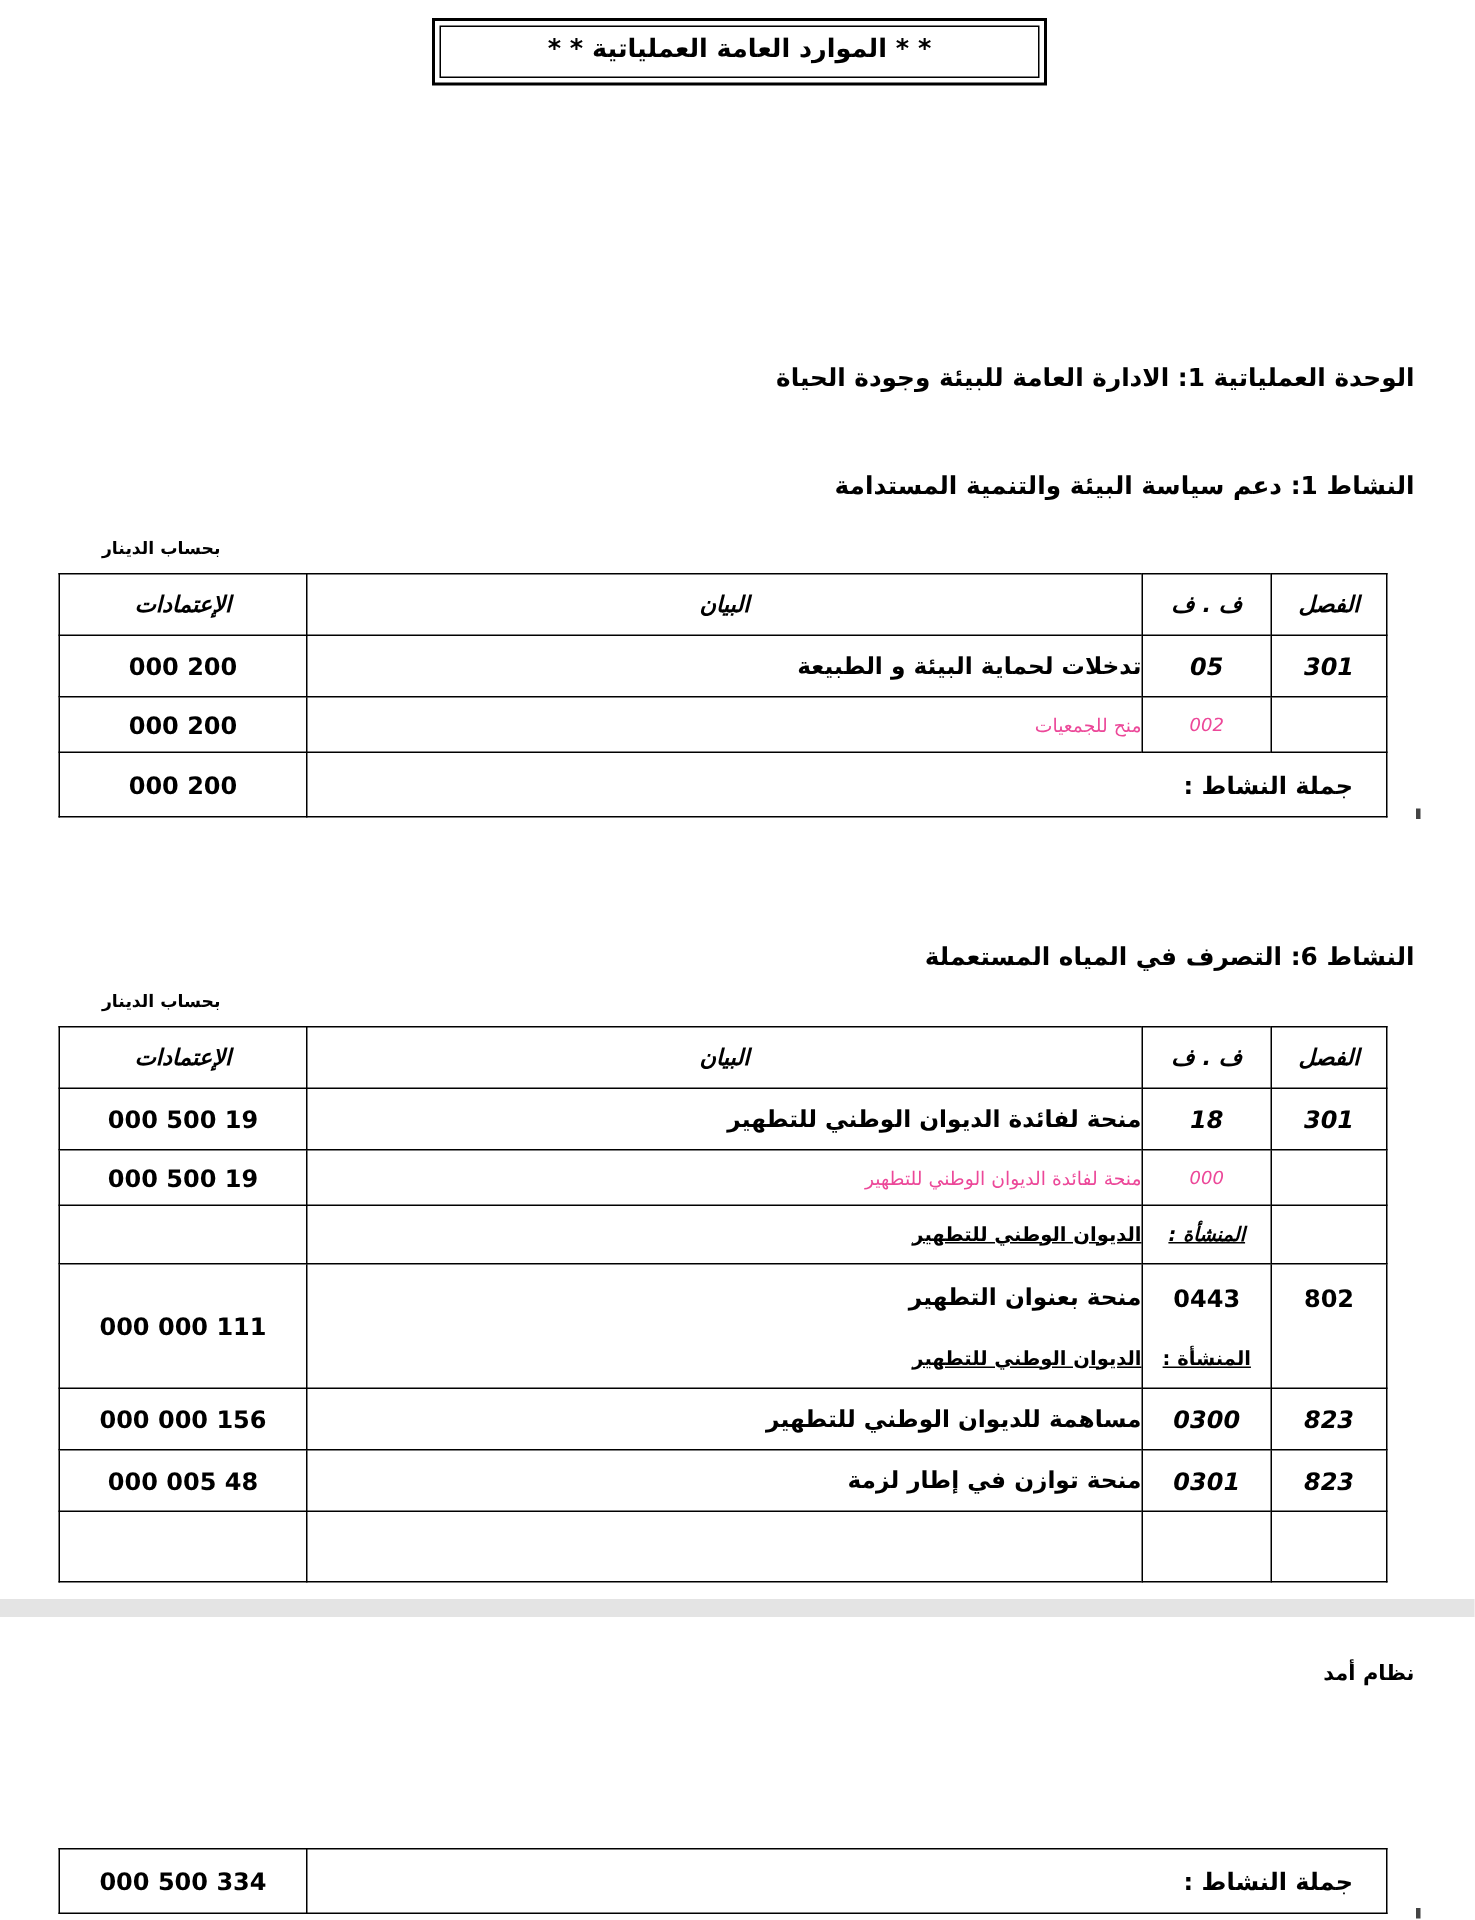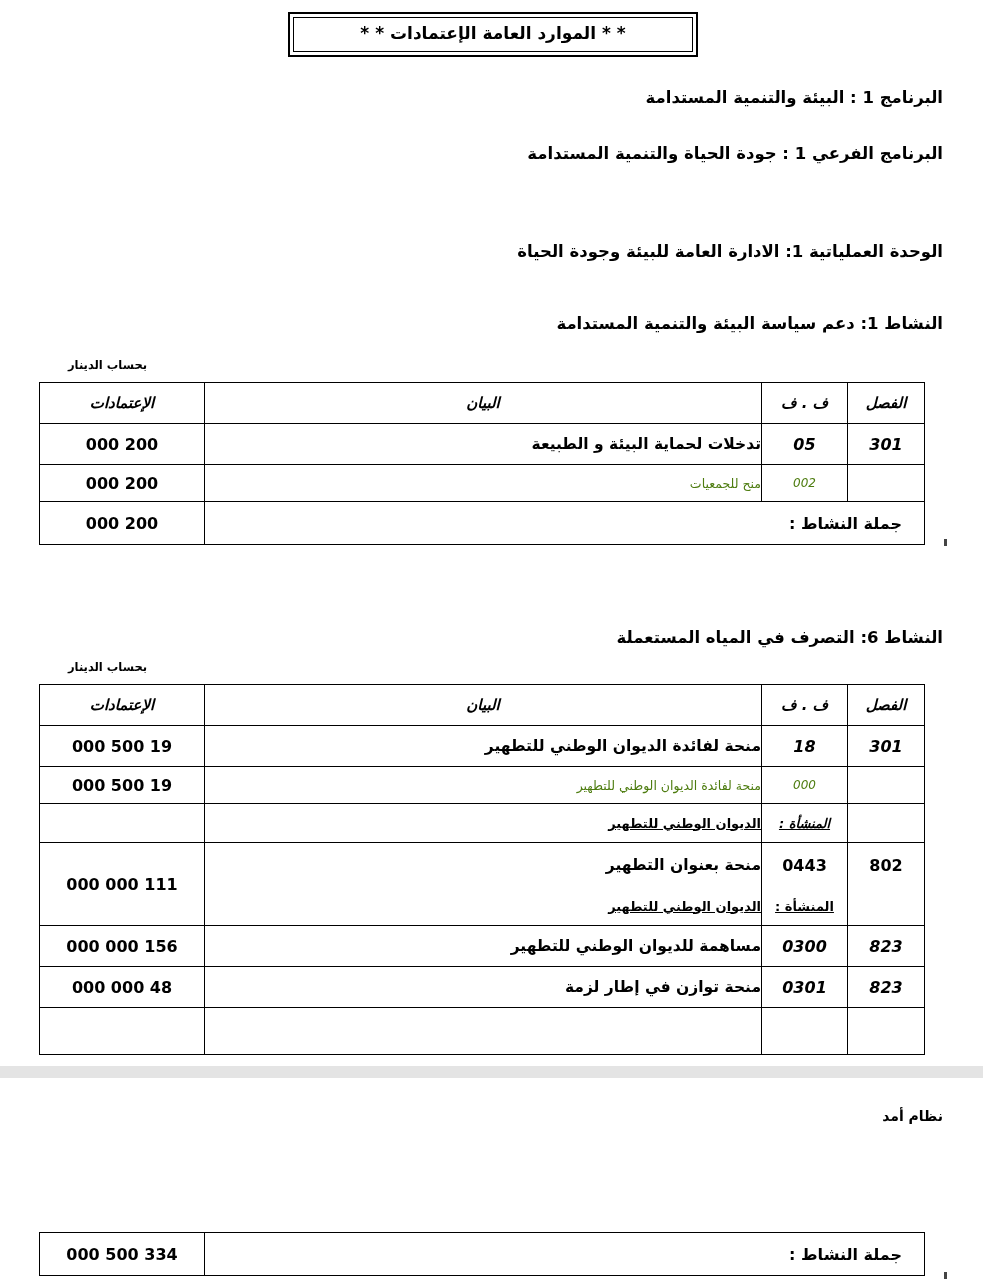--- a/index.html
+++ b/index.html
@@ -112,21 +112,21 @@
     font-weight: bold;
     height: 40px;
   }
   .row-main .cell-amt,
   .row-main .cell-center {
     font-size: 16px;
   }
   .row-sub td {
     font-weight: normal;
     font-size: 12.5px;
-    color: #4d7c0f;
+    color: #ec4899;
     height: 36px;
   }
   .row-sub .cell-amt {
     font-size: 16px;
     font-weight: bold;
     color: #000;
   }
   .row-sub .cell-center {
     font-size: 12px;
   }
@@ -226,26 +226,24 @@
     font-weight: bold;
   }
 </style>
 </head>
 <body>
 
 <div class="page">
 
   <div class="title-outer">
     <div class="title-inner">
-      <div class="title-text">* * الموارد العامة الإعتمادات * *</div>
+      <div class="title-text">* * الموارد العامة العملياتية * *</div>
     </div>
   </div>
 
-  <div class="heading h-prog">البرنامج 1 :  البيئة والتنمية المستدامة</div>
-  <div class="heading h-subprog">البرنامج الفرعي  1 : جودة الحياة والتنمية المستدامة</div>
   <div class="heading h-unit">الوحدة العملياتية 1: الادارة العامة للبيئة وجودة الحياة</div>
   <div class="heading h-activity1">النشاط 1:  دعم سياسة البيئة والتنمية المستدامة</div>
   <div class="heading h-activity6">النشاط 6:  التصرف في المياه المستعملة</div>
 
   <div class="dinar-caption dc-1">بحساب الدينار</div>
   <div class="dinar-caption dc-2">بحساب الدينار</div>
 
   <table class="budget-table t1">
     <colgroup>
       <col class="col-chap">
@@ -342,21 +340,21 @@
       <tr class="row-main">
         <td class="cell-center">823</td>
         <td class="cell-center">0300</td>
         <td class="cell-desc">مساهمة للديوان الوطني للتطهير</td>
         <td class="cell-amt">156 000 000</td>
       </tr>
       <tr class="row-main">
         <td class="cell-center">823</td>
         <td class="cell-center">0301</td>
         <td class="cell-desc">منحة توازن في إطار لزمة</td>
-        <td class="cell-amt">48 000 000</td>
+        <td class="cell-amt">48 005 000</td>
       </tr>
       <tr class="row-empty">
         <td class="cell-center"></td>
         <td class="cell-center"></td>
         <td class="cell-desc"></td>
         <td class="cell-amt"></td>
       </tr>
     </tbody>
   </table>
 

